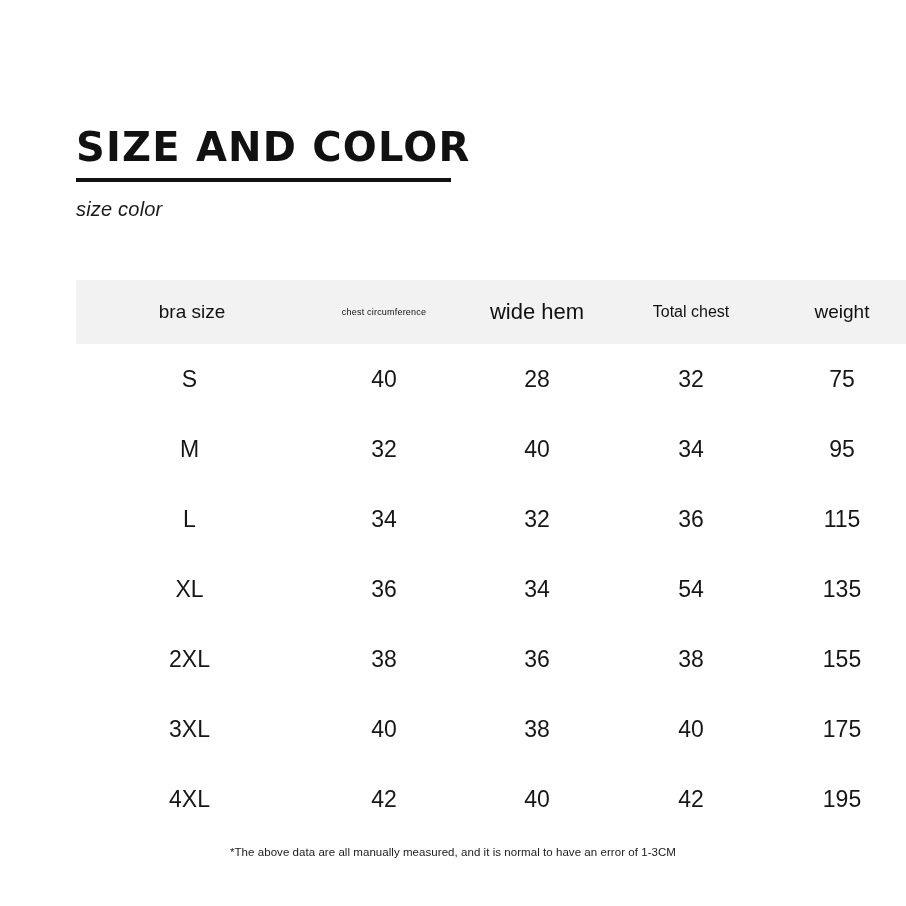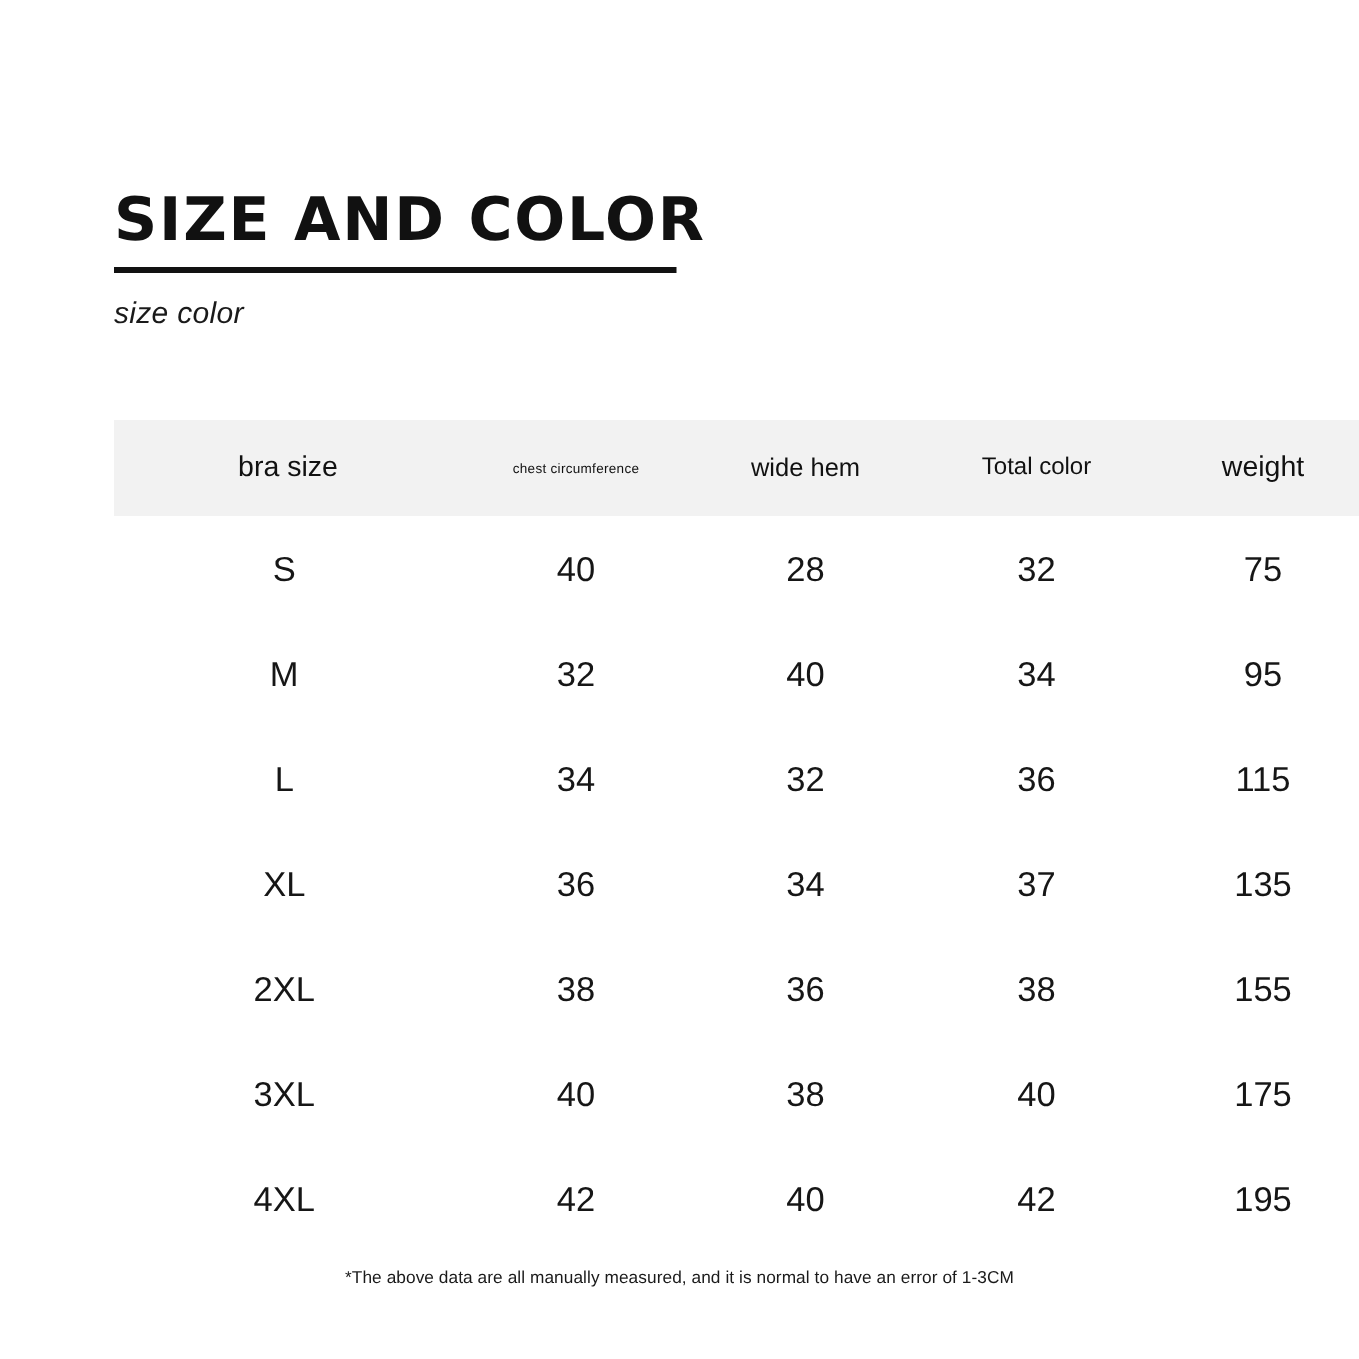--- a/index.html
+++ b/index.html
@@ -67,21 +67,21 @@
   table.size-table thead th {
     height: 62px;
     font-weight: 500;
     color: #111111;
     text-align: center;
     vertical-align: middle;
     border: none;
   }
   th.col-bra { width: 230px; font-size: 19px; }
   th.col-chest { width: 150px; font-size: 9px; letter-spacing: 0.2px; }
-  th.col-hem { width: 152px; font-size: 17px; }
+  th.col-hem { width: 152px; font-size: 22px; }
   th.col-total { width: 152px; font-size: 16px; }
   th.col-weight { width: 146px; font-size: 19px; }
 
   table.size-table tbody td {
     height: 68px;
     text-align: center;
     vertical-align: middle;
     font-size: 23px;
     font-weight: 500;
     color: #161616;
@@ -110,21 +110,21 @@
     <div class="subtitle">size color</div>
   </div>
 
   <div class="table-wrap">
     <table class="size-table">
       <thead>
         <tr>
           <th class="col-bra">bra size</th>
           <th class="col-chest">chest circumference</th>
           <th class="col-hem">wide hem</th>
-          <th class="col-total">Total color</th>
+          <th class="col-total">Total chest</th>
           <th class="col-weight">weight</th>
         </tr>
       </thead>
       <tbody>
         <tr>
           <td class="c0">S</td>
           <td>40</td>
           <td>28</td>
           <td>32</td>
           <td>75</td>
@@ -140,21 +140,21 @@
           <td class="c0">L</td>
           <td>34</td>
           <td>32</td>
           <td>36</td>
           <td>115</td>
         </tr>
         <tr>
           <td class="c0">XL</td>
           <td>36</td>
           <td>34</td>
-          <td>37</td>
+          <td>54</td>
           <td>135</td>
         </tr>
         <tr>
           <td class="c0">2XL</td>
           <td>38</td>
           <td>36</td>
           <td>38</td>
           <td>155</td>
         </tr>
         <tr>

